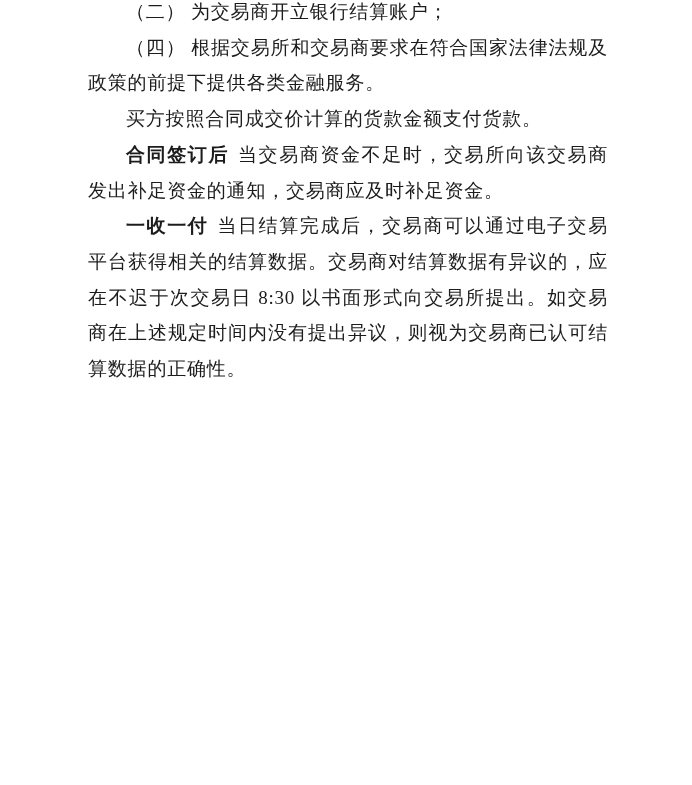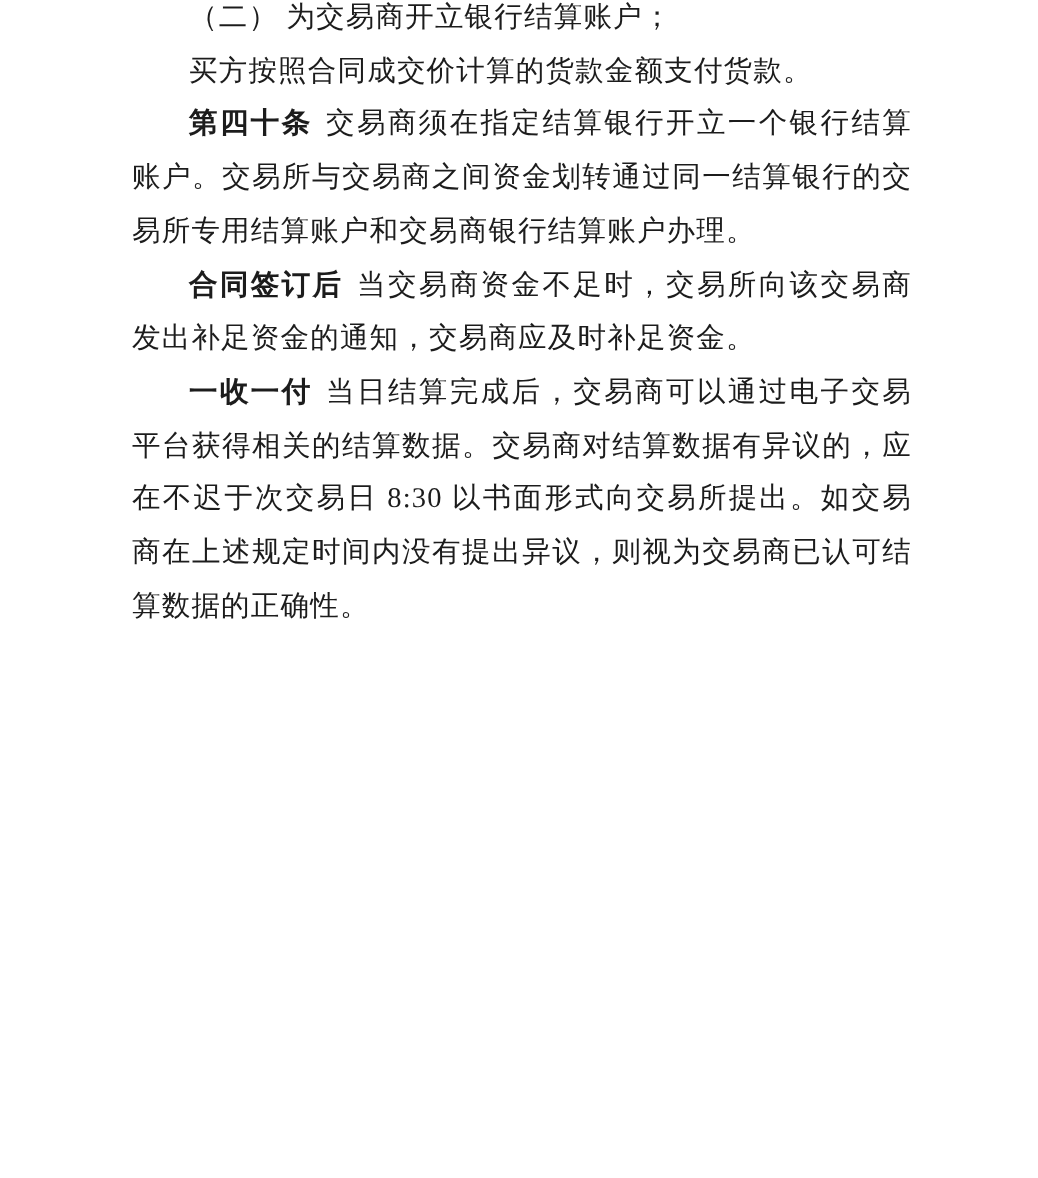--- a/index.html
+++ b/index.html
@@ -42,24 +42,24 @@
 </style>
 </head>
 <body>
 
 <div class="page">
   <div class="text-block">
 
     <p class="para"><span class="article-num"></span><span class="para-text">（二） 为交易商开立银行结算账户；</span></p>
 
 
+    <p class="para"><span class="article-num"></span><span class="para-text">（四） 根据交易所和交易商要求在符合国家法律法规及政策的前提下提供各类金融服务。</span></p>
 
     <p class="para"><span class="article-num"></span><span class="para-text">买方按照合同成交价计算的货款金额支付货款。</span></p>
 
-    <p class="para"><span class="article-num">第四十条</span><span class="para-text">交易商须在指定结算银行开立一个银行结算账户。交易所与交易商之间资金划转通过同一结算银行的交易所专用结算账户和交易商银行结算账户办理。</span></p>
 
 
     <p class="para"><span class="article-num">合同签订后</span><span class="para-text">当交易商资金不足时，交易所向该交易商发出补足资金的通知，交易商应及时补足资金。</span></p>
 
 
     <p class="para"><span class="article-num">一收一付</span><span class="para-text">当日结算完成后，交易商可以通过电子交易平台获得相关的结算数据。交易商对结算数据有异议的，应在不迟于次交易日 8:30 以书面形式向交易所提出。如交易商在上述规定时间内没有提出异议，则视为交易商已认可结算数据的正确性。</span></p>
 
     <p class="para"></p>
 
   </div>

